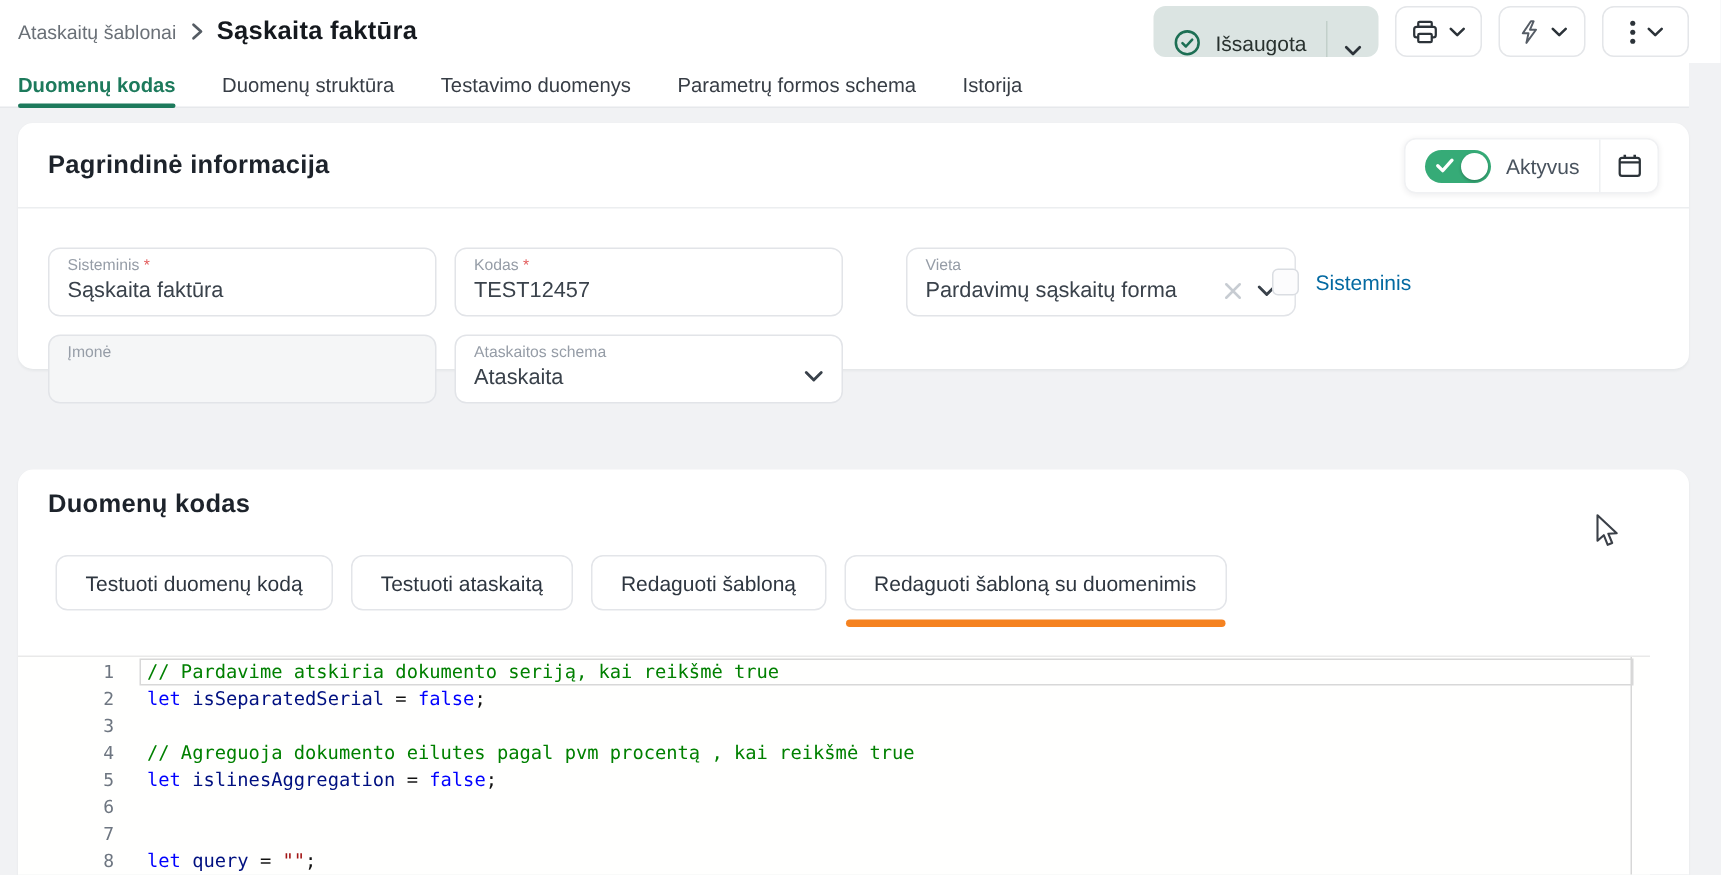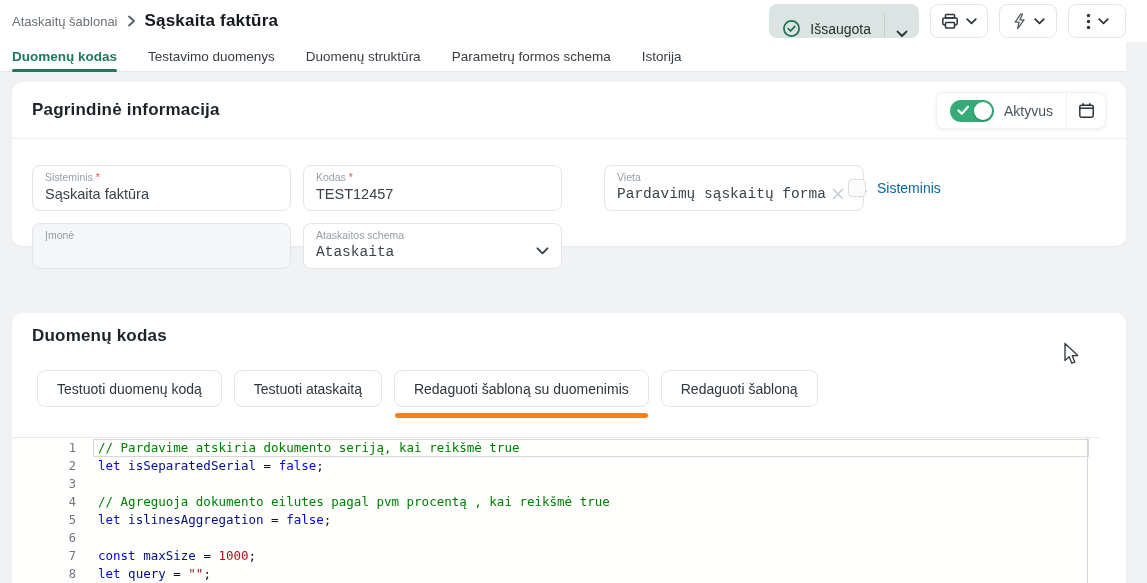--- a/index.html
+++ b/index.html
@@ -54,21 +54,21 @@
   .head-vdiv { width:1px; background:#eef0f2; }
   .cal-btn { width:38px; display:flex; align-items:center; justify-content:center; cursor:pointer; }
 
   .field { position:absolute; height:46px; background:#fff; border:1px solid #e2e4e8; border-radius:8px;
            padding:5px 12px 0 12px; cursor:text; }
   .field.readonly { background:#f5f6f7; cursor:default; }
   .f-label { font-size:10.5px; color:#969da7; }
   .req { color:#e25b5b; }
   .f-value { font-size:14.5px; color:#3a424b; margin-top:3px; white-space:nowrap; }
   .f-inline { display:flex; align-items:center; }
-  .f-inline .f-value { flex:1;font-family:Liberation Mono, monospace; }
+  .f-inline .f-value { flex:1; }
   .clear-x { margin:0 10px 0 6px; margin-top:2px; cursor:pointer; }
   .chev { margin-top:2px; cursor:pointer; }
 
   .checkbox-row { position:absolute; display:flex; align-items:center; gap:11px; cursor:pointer; }
   .checkbox { width:18px; height:18px; border:1px solid #dadde2; border-radius:4px; background:#fcfcfd; }
   .checkbox-label { font-size:14px; color:#0369a1; }
 
   
   #code-card { top:313px; height:270px; border-bottom-left-radius:0; border-bottom-right-radius:0; }
   #code-card .card-title { position:absolute; left:20px; top:13px; }
@@ -171,22 +171,22 @@
             <path d="M1.2 1.2 L5.5 5.4 L9.8 1.2" fill="none" stroke="#2c3339" stroke-width="1.7" stroke-linecap="round" stroke-linejoin="round"></path>
           </svg>
       </span>
     </div>
   </div>
 </header>
 
 <nav class="tabsrow">
   <div class="tabs" id="tabs">
       <div class="tab active">Duomenų kodas</div>
+      <div class="tab">Duomenų struktūra</div>
       <div class="tab">Testavimo duomenys</div>
-      <div class="tab">Duomenų struktūra</div>
       <div class="tab">Parametrų formos schema</div>
       <div class="tab">Istorija</div>
     </div>
 </nav>
 
 <section class="card" id="info-card">
   <div class="card1-head">
     <h2 class="card-title">Pagrindinė informacija</h2>
     <div class="head-right">
       <div class="toggle-wrap">
@@ -262,22 +262,22 @@
       </div>
     </div>
   </div>
 </section>
 
 <section class="card" id="code-card">
   <h2 class="card-title">Duomenų kodas</h2>
   <div class="btn-row" id="code-buttons">
       <button class="code-btn">Testuoti duomenų kodą</button>
       <button class="code-btn">Testuoti ataskaitą</button>
+      <button class="code-btn">Redaguoti šabloną</button>
       <button class="code-btn active">Redaguoti šabloną su duomenimis</button>
-      <button class="code-btn">Redaguoti šabloną</button>
     </div>
   <div class="editor" id="editor">
       <div class="code-line">
         <span class="line-box"></span>
         <span class="ln">1</span>
         <span class="code-text"><span class="tok-comment">// Pardavime atskiria dokumento seriją, kai reikšmė true</span></span>
       </div>
       <div class="code-line">
         <span class="ln">2</span>
         <span class="code-text"><span class="tok-kw">let</span><span class="tok-pl"> </span><span class="tok-id">isSeparatedSerial</span><span class="tok-pl"> = </span><span class="tok-kw">false</span><span class="tok-pl">;</span></span>
@@ -293,21 +293,20 @@
       <div class="code-line">
         <span class="ln">5</span>
         <span class="code-text"><span class="tok-kw">let</span><span class="tok-pl"> </span><span class="tok-id">islinesAggregation</span><span class="tok-pl"> = </span><span class="tok-kw">false</span><span class="tok-pl">;</span></span>
       </div>
       <div class="code-line">
         <span class="ln">6</span>
         <span class="code-text"></span>
       </div>
       <div class="code-line">
         <span class="ln">7</span>
-        <span class="code-text"><span class="tok-kw">const</span><span class="tok-pl"> </span><span class="tok-id">maxSize</span><span class="tok-pl"> = </span><span class="tok-num">1000</span><span class="tok-pl">;</span></span>
       </div>
       <div class="code-line">
         <span class="ln">8</span>
         <span class="code-text"><span class="tok-kw">let</span><span class="tok-pl"> </span><span class="tok-id">query</span><span class="tok-pl"> = </span><span class="tok-str">""</span><span class="tok-pl">;</span></span>
       </div>
     </div>
 </section>
 
 <div class="cursor">
   <svg width="19" height="24" viewBox="0 0 19 24">

